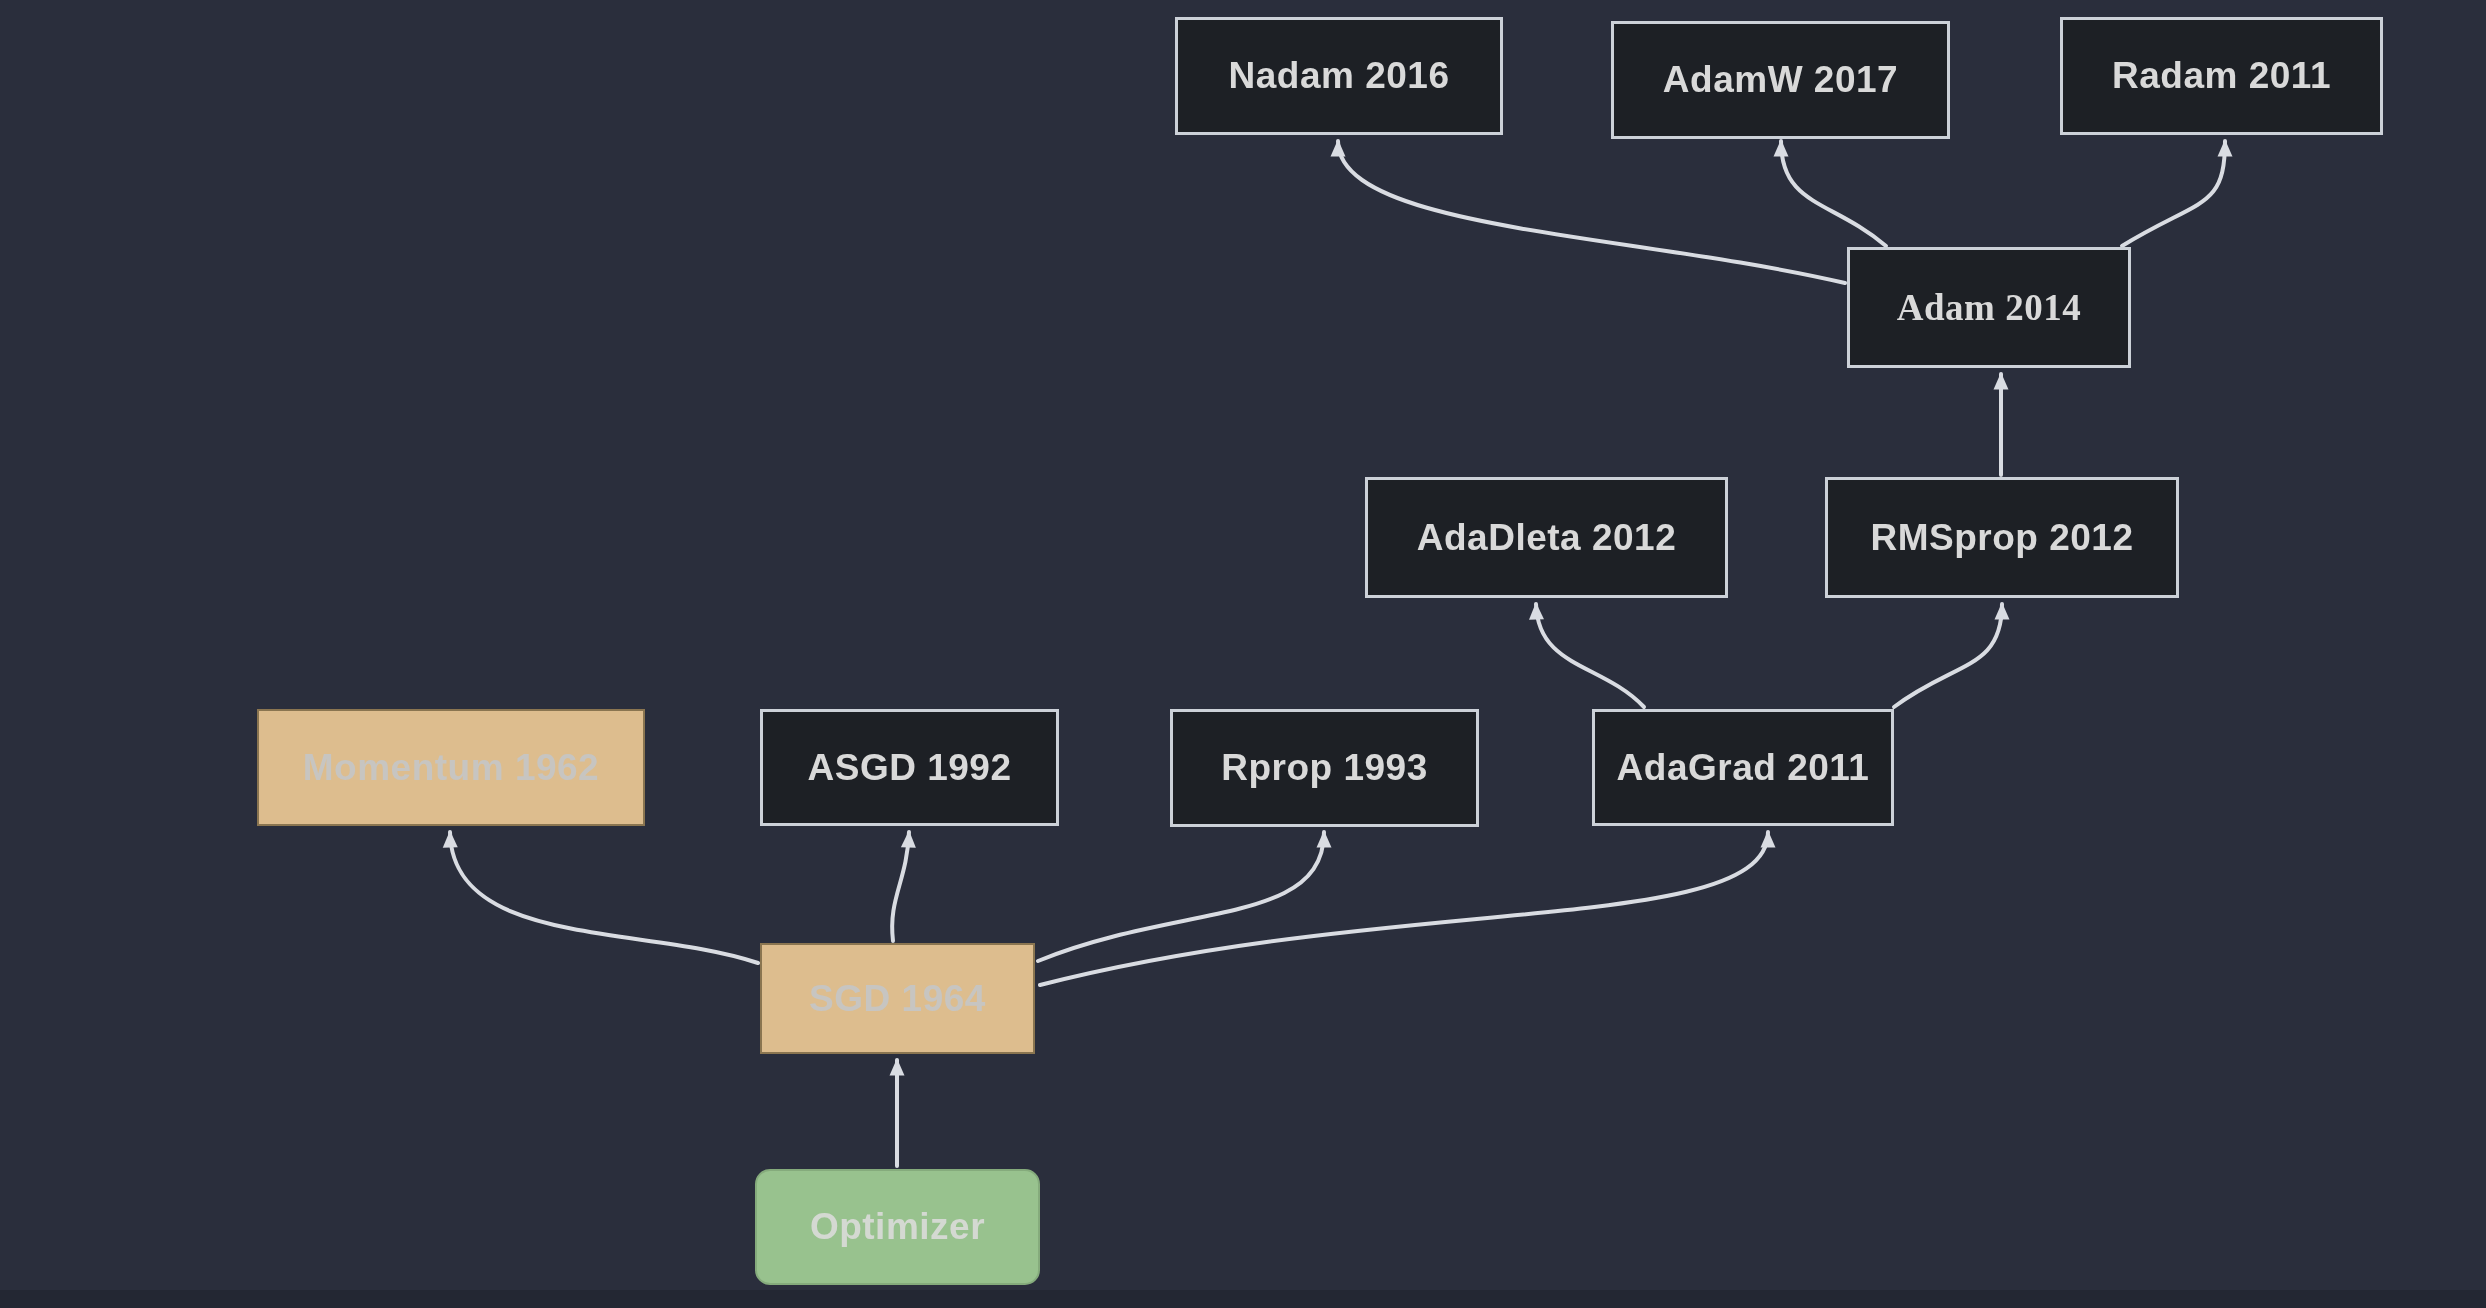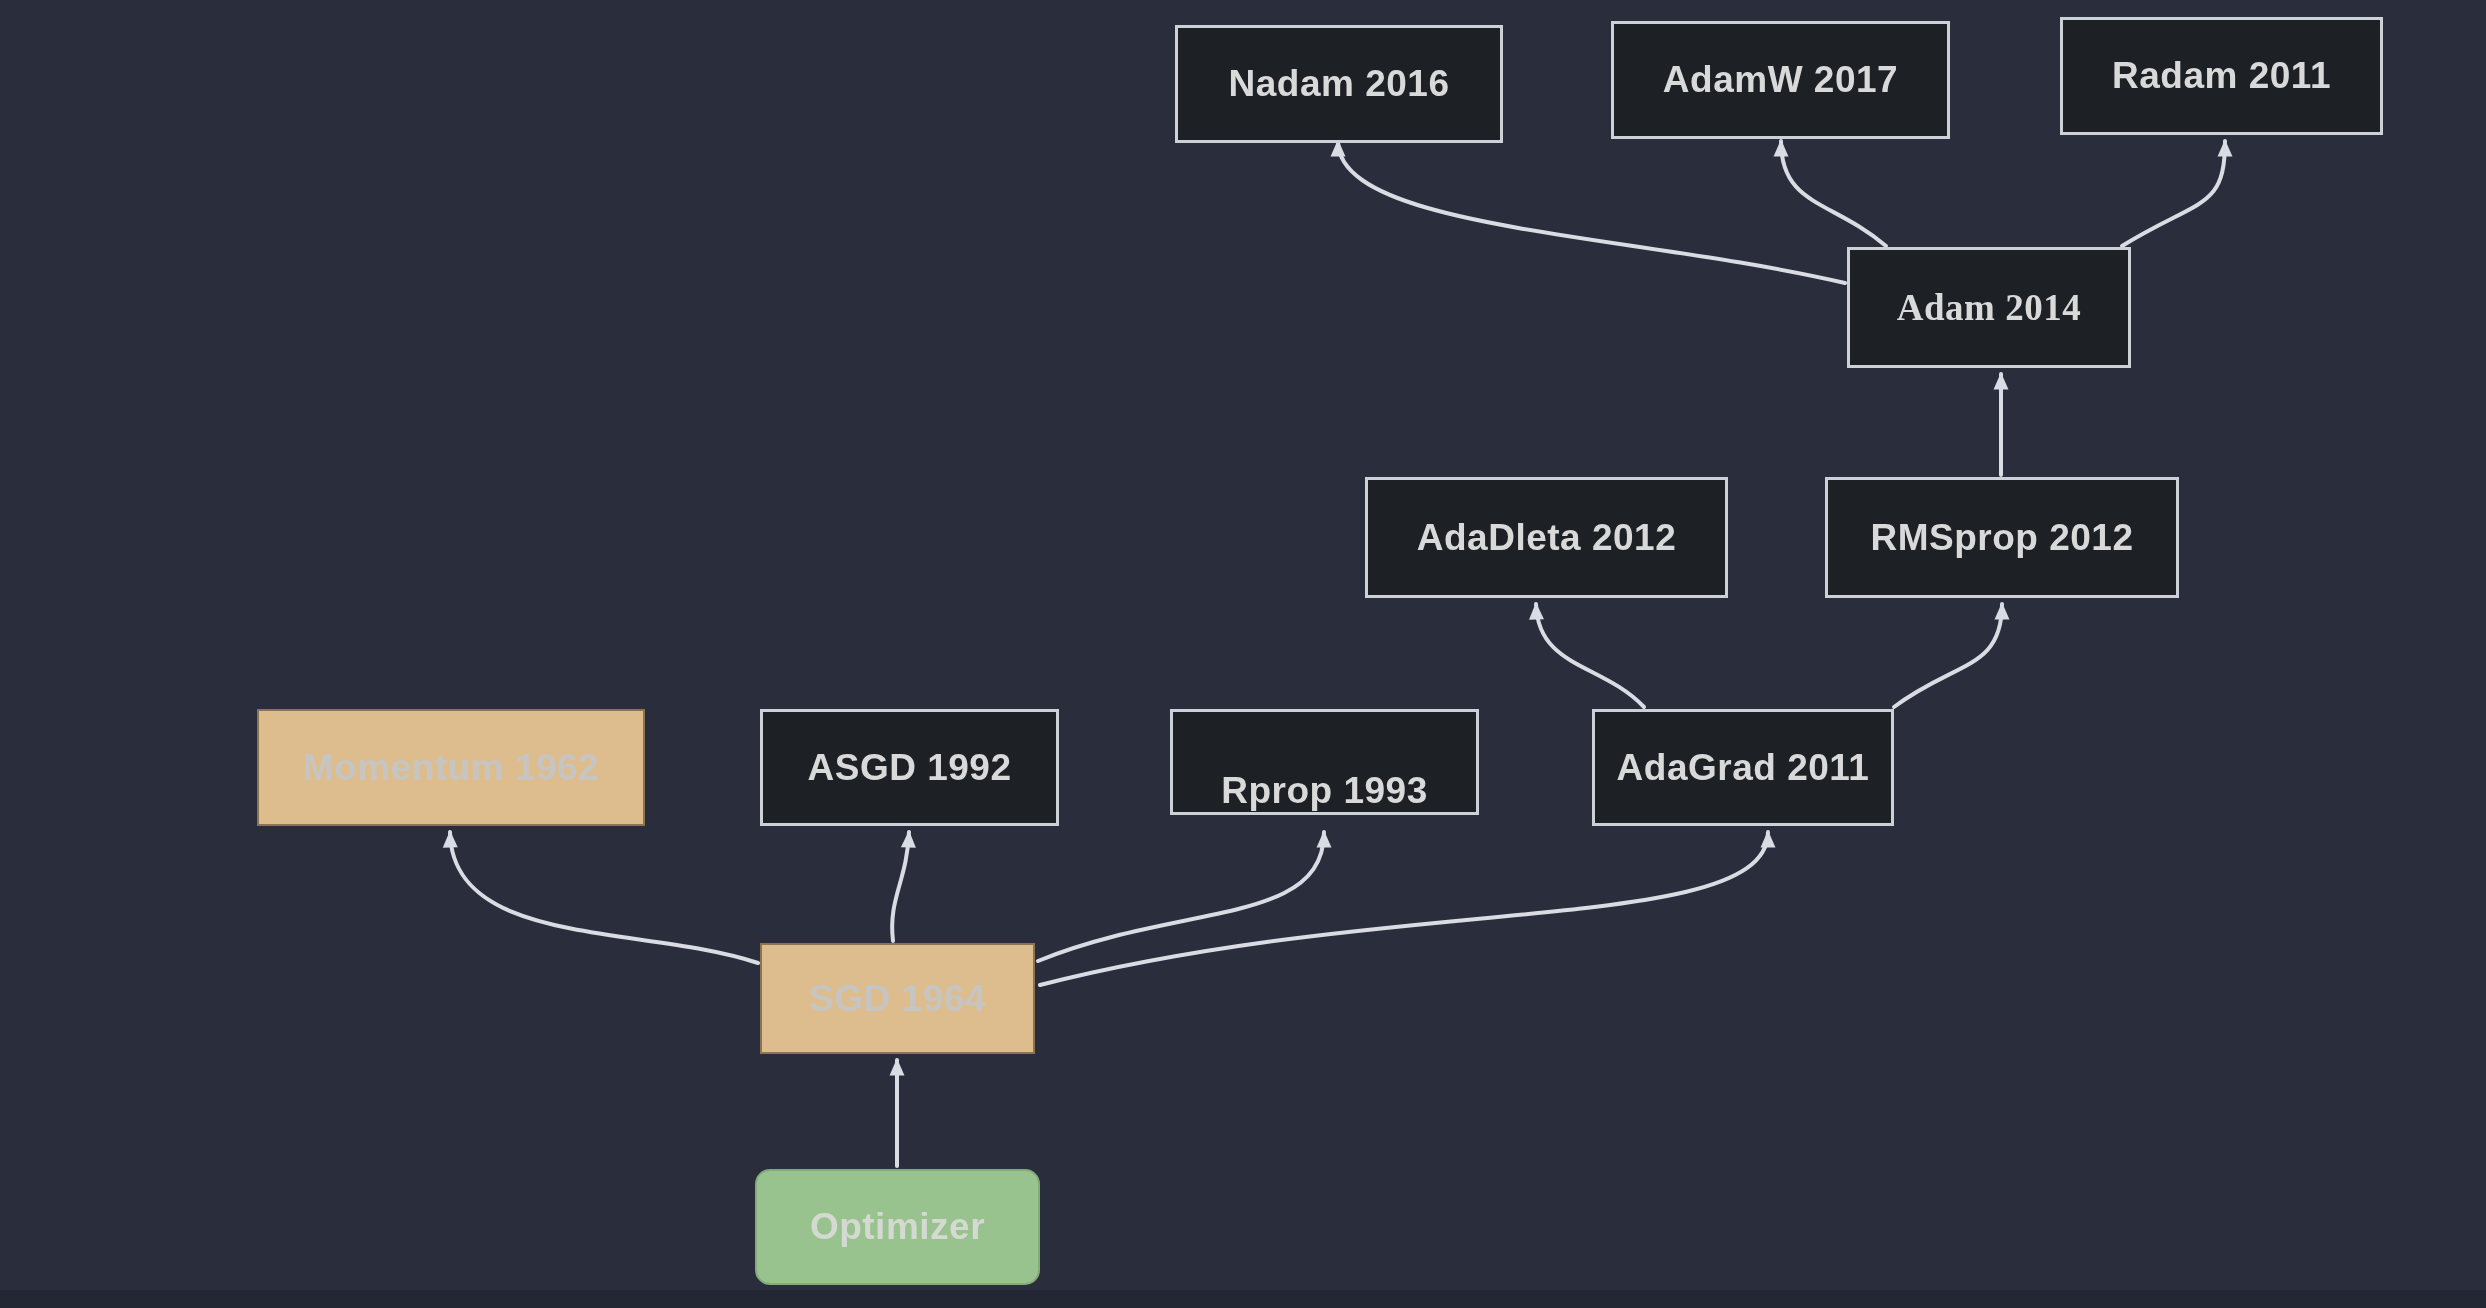--- a/index.html
+++ b/index.html
@@ -88,21 +88,21 @@
       <path class="edge" d="M 1040 985 C 1400 893 1768 936 1768 832" marker-end="url(#arrowhead)"></path>
       <path class="edge" d="M 1644 707 C 1602 663 1538 668 1536 604" marker-end="url(#arrowhead)"></path>
       <path class="edge" d="M 1894 707 C 1955 661 2002 670 2002 604" marker-end="url(#arrowhead)"></path>
       <path class="edge" d="M 2001 475 L 2001 374" marker-end="url(#arrowhead)"></path>
       <path class="edge" d="M 1845 283 C 1630 233 1338 230 1338 141" marker-end="url(#arrowhead)"></path>
       <path class="edge" d="M 1886 246 C 1832 200 1781 206 1781 141" marker-end="url(#arrowhead)"></path>
       <path class="edge" d="M 2122 246 C 2200 198 2225 210 2225 141" marker-end="url(#arrowhead)"></path>
     </svg>
 
   <div id="node-layer">
-      <div class="node dark" style="left: 1175px; top: 17px; width: 328px; height: 118px; margin-top: 8px;">
+      <div class="node dark" style="left: 1175px; top: 17px; width: 328px; height: 118px;">
         <span>Nadam 2016</span>
       </div>
       <div class="node dark" style="left: 1611px; top: 21px; width: 339px; height: 118px;">
         <span>AdamW 2017</span>
       </div>
       <div class="node dark" style="left: 2060px; top: 17px; width: 323px; height: 118px;">
         <span>Radam 2011</span>
       </div>
       <div class="node dark" style="left: 1847px; top: 247px; width: 284px; height: 121px; font-family: Liberation Serif, serif;">
         <span>Adam 2014</span>
@@ -112,21 +112,21 @@
       </div>
       <div class="node dark" style="left: 1825px; top: 477px; width: 354px; height: 121px;">
         <span>RMSprop 2012</span>
       </div>
       <div class="node tan" style="left: 257px; top: 709px; width: 388px; height: 117px;">
         <span>Momentum 1962</span>
       </div>
       <div class="node dark" style="left: 760px; top: 709px; width: 299px; height: 117px;">
         <span>ASGD 1992</span>
       </div>
-      <div class="node dark" style="left: 1170px; top: 709px; width: 309px; height: 106px; align-items: flex-end;">
+      <div class="node dark" style="left: 1170px; top: 709px; width: 309px; height: 118px;">
         <span>Rprop 1993</span>
       </div>
       <div class="node dark" style="left: 1592px; top: 709px; width: 302px; height: 117px;">
         <span>AdaGrad 2011</span>
       </div>
       <div class="node tan" style="left: 760px; top: 943px; width: 275px; height: 111px;">
         <span>SGD 1964</span>
       </div>
       <div class="node green" style="left: 755px; top: 1169px; width: 285px; height: 116px; border-radius: 15px;">
         <span>Optimizer</span>

